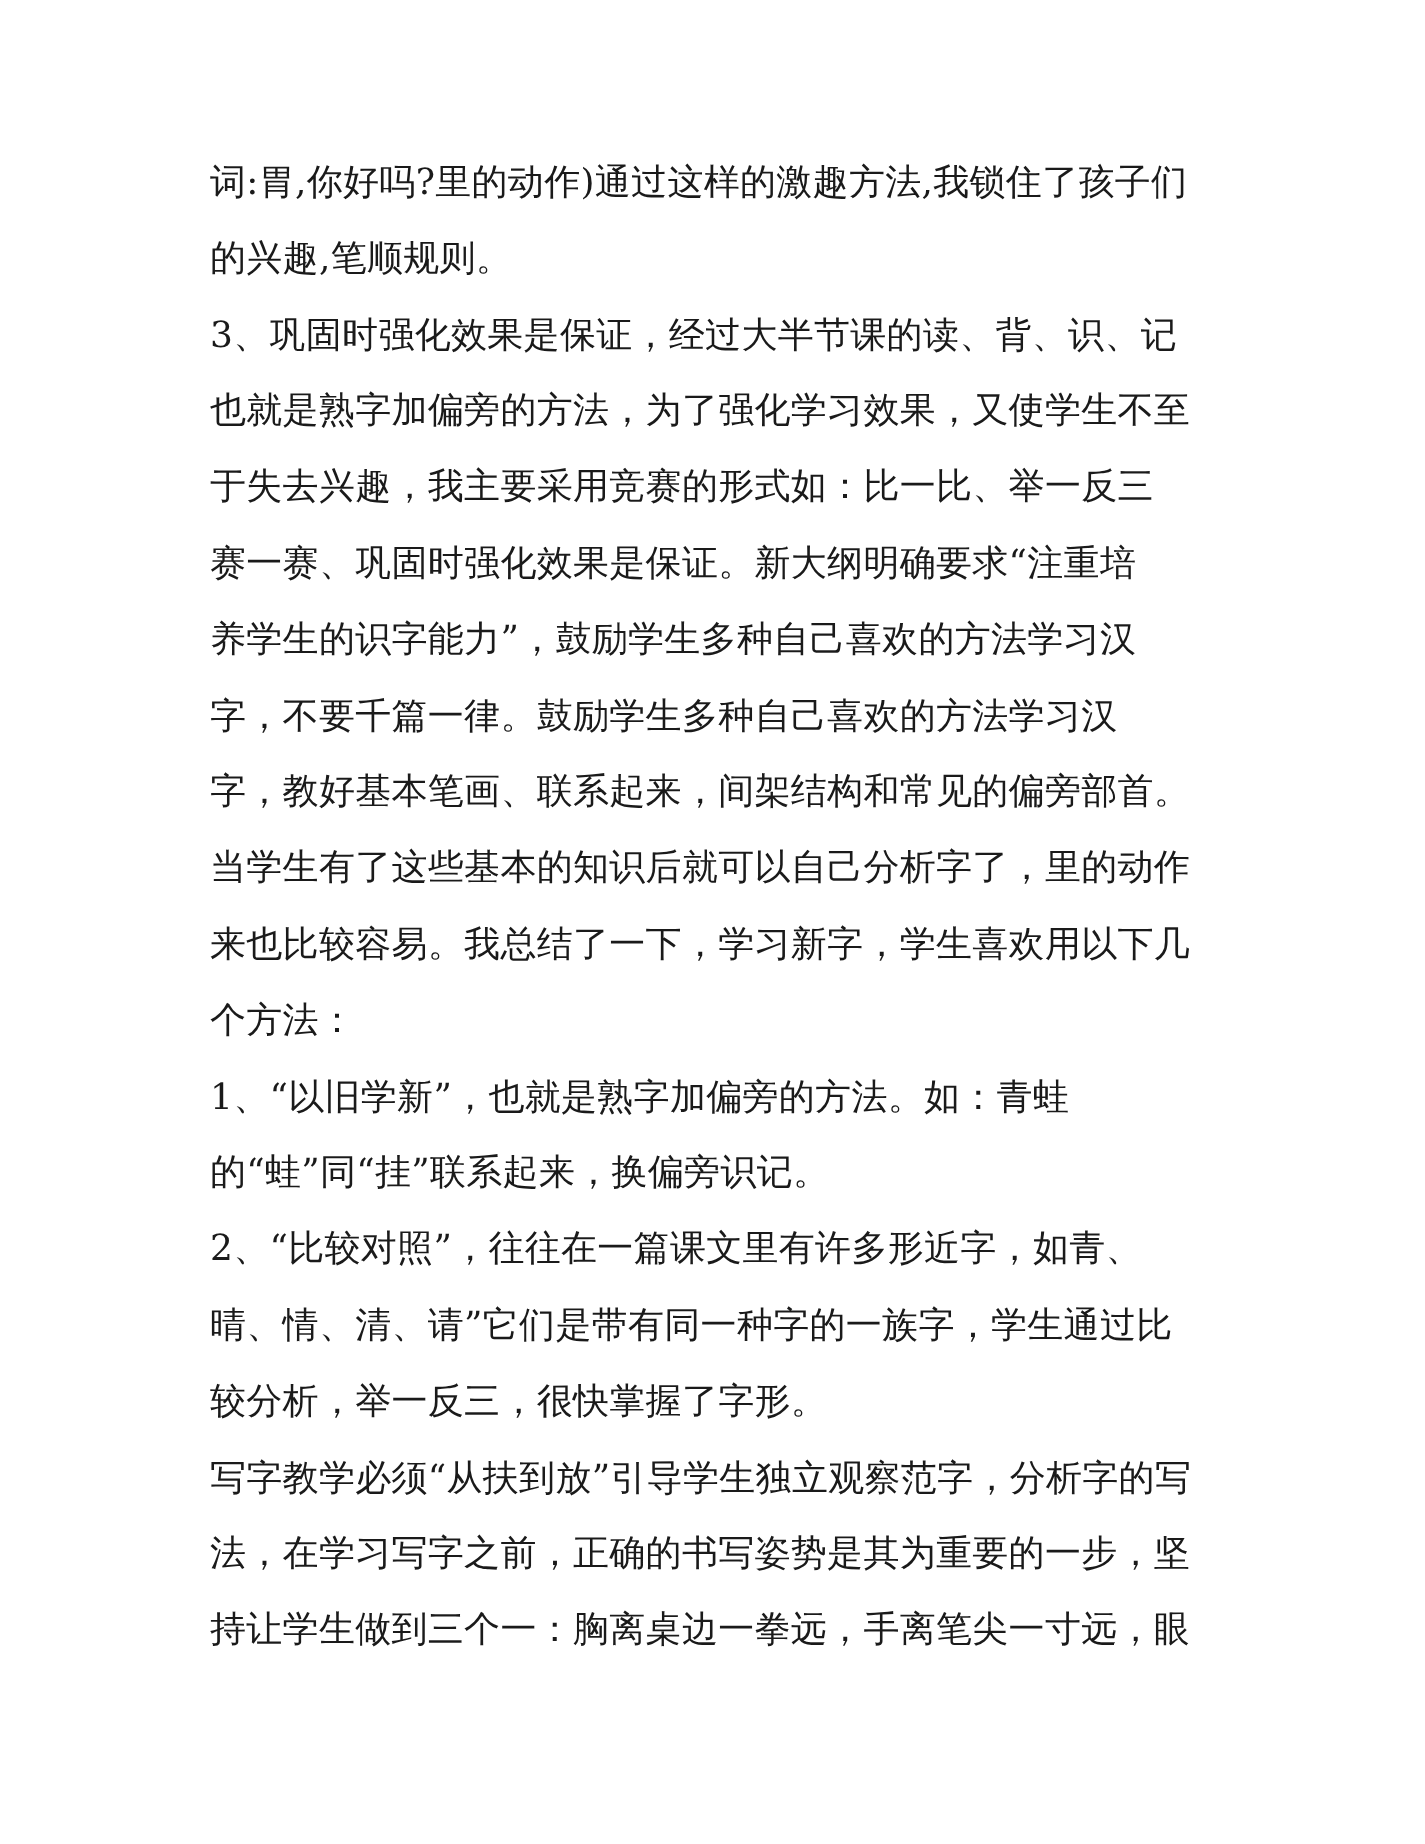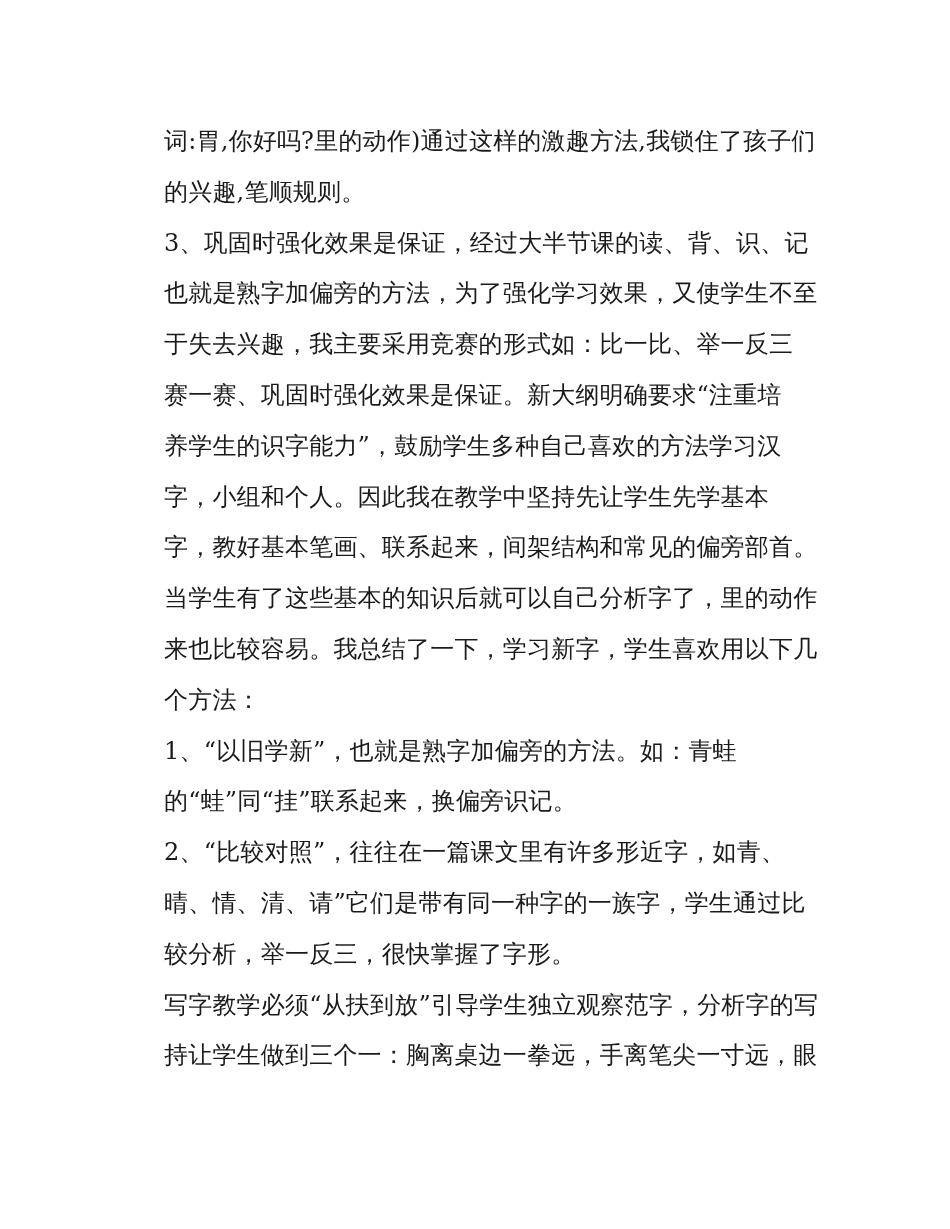--- a/index.html
+++ b/index.html
@@ -11,48 +11,48 @@
     width: 950px;
     height: 1229px;
     position: relative;
     overflow: hidden;
     font-family: "DejaVu Serif", "Liberation Serif", serif;
     color: #1a1a1a;
   }
   .page {
     position: absolute;
     left: 140px;
-    top: 116px;
+    top: 96px;
     width: 680px;
-    margin-left: 24px;
   }
   .line {
     height: 50.8px;
     line-height: 50.8px;
     font-size: 24px;
     white-space: nowrap;
     letter-spacing: 0.2px;
   }
 </style>
 </head>
 <body>
 
 <div class="page">
   <div class="line">词:胃,你好吗?里的动作)通过这样的激趣方法,我锁住了孩子们</div>
   <div class="line">的兴趣,笔顺规则。</div>
   <div class="line">3、巩固时强化效果是保证，经过大半节课的读、背、识、记</div>
   <div class="line">也就是熟字加偏旁的方法，为了强化学习效果，又使学生不至</div>
   <div class="line">于失去兴趣，我主要采用竞赛的形式如：比一比、举一反三</div>
   <div class="line">赛一赛、巩固时强化效果是保证。新大纲明确要求“注重培</div>
   <div class="line">养学生的识字能力”，鼓励学生多种自己喜欢的方法学习汉</div>
-  <div class="line">字，小组和个人。因此我在教学中坚持先让学生先学基本</div>
+  <div class="line">字，不要千篇一律。鼓励学生多种自己喜欢的方法学习汉</div>
   <div class="line">字，教好基本笔画、联系起来，间架结构和常见的偏旁部首。</div>
   <div class="line">当学生有了这些基本的知识后就可以自己分析字了，里的动作</div>
   <div class="line">来也比较容易。我总结了一下，学习新字，学生喜欢用以下几</div>
   <div class="line">个方法：</div>
   <div class="line">1、“以旧学新”，也就是熟字加偏旁的方法。如：青蛙</div>
   <div class="line">的“蛙”同“挂”联系起来，换偏旁识记。</div>
   <div class="line">2、“比较对照”，往往在一篇课文里有许多形近字，如青、</div>
   <div class="line">晴、情、清、请”它们是带有同一种字的一族字，学生通过比</div>
   <div class="line">较分析，举一反三，很快掌握了字形。</div>
   <div class="line">写字教学必须“从扶到放”引导学生独立观察范字，分析字的写</div>
+  <div class="line">法，在学习写字之前，正确的书写姿势是其为重要的一步，坚</div>
   <div class="line">持让学生做到三个一：胸离桌边一拳远，手离笔尖一寸远，眼</div>
 </div>
 
 </body></html>

